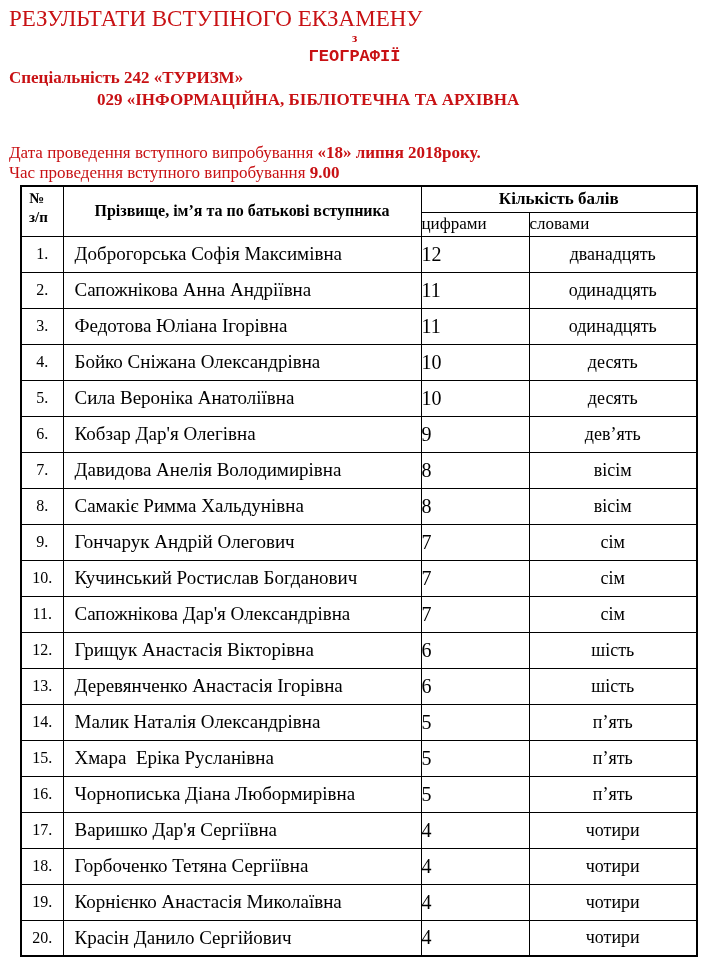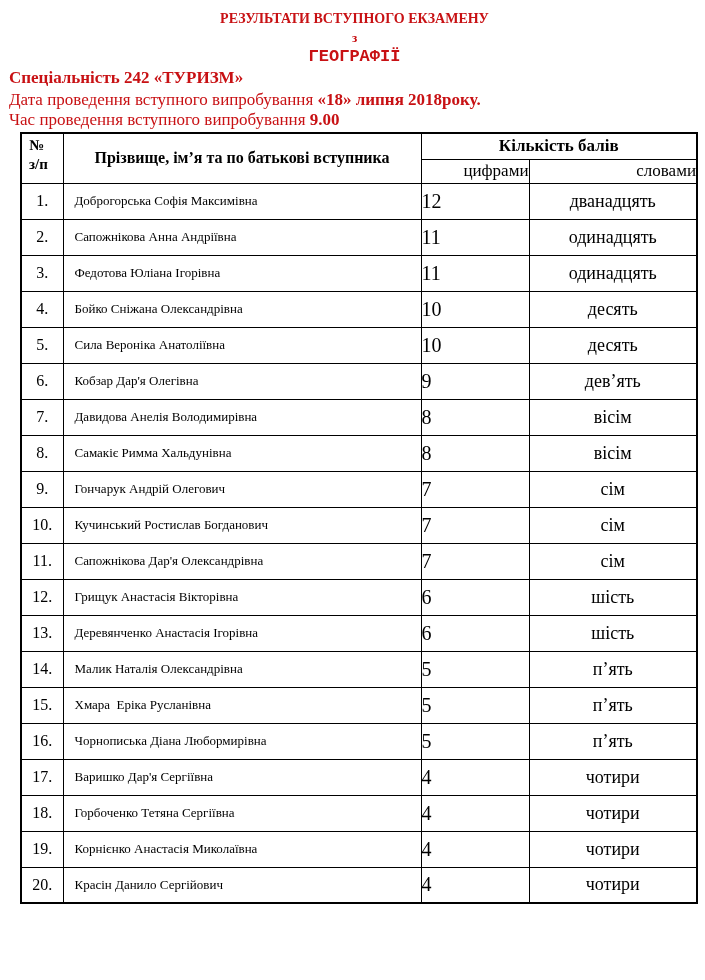--- a/index.html
+++ b/index.html
@@ -8,27 +8,27 @@
     height: 980px;
     background: #ffffff;
     font-family: "Liberation Serif", "DejaVu Serif", serif;
     color: #000000;
     overflow: hidden;
   }
   .page { padding: 8px 5px 0 9px; }
 
   
   .doc-header { color: var(--accent, #c81114); }
-  .t1 { font-size: 14px; line-height: 22px; font-weight: bold; text-align: center; }
+  .t1 { font-size: 23px; line-height: 22px; font-weight: normal; }
   .t2 { font-size: 13px; line-height: 16px; font-weight: bold; text-align: center; }
   .t3 { font-size: 17px; line-height: 21px; font-weight: bold; text-align: center; font-family: Liberation Mono, monospace; }
   .s1 { font-size: 17px; line-height: 22px; font-weight: bold; }
   .s2 { font-size: 17px; line-height: 21px; font-weight: bold; padding-left: 88px; }
   .s3 { font-size: 17px; line-height: 21px; font-weight: bold; padding-left: 121px; }
-  .dl { font-size: 17px; line-height: 21px; }
+  .dl { font-size: 17px; line-height: 21px; margin-top: 32px; }
   .tl { font-size: 17px; line-height: 20px; }
   .bold { font-weight: bold; }
 
   
   table.results {
     border-collapse: collapse;
     table-layout: fixed;
     width: 676px;
     margin-left: 11px;
     margin-top: 2px;
@@ -59,42 +59,43 @@
   }
   th.h-group {
     height: 26px;
     text-align: center;
     vertical-align: middle;
     font-size: 17px;
     font-weight: bold;
   }
   th.h-sub {
     height: 24px;
-    text-align: right;
+    text-align: left;
     vertical-align: middle;
     font-size: 17px;
     font-weight: normal;
   }
 
   td { height: 36px; vertical-align: middle; }
   td.c-num   { text-align: center; font-size: 16px; }
-  td.c-name  { text-align: left; padding-left: 11px; font-size: 13px; white-space: pre-wrap; }
+  td.c-name  { text-align: left; padding-left: 11px; font-size: 19px; white-space: pre-wrap; }
   td.c-digit { text-align: left; font-size: 20px; }
   td.c-word  { text-align: center; font-size: 18px; }
 </style>
 </head>
 <body>
 
 <div class="page">
 
   <div class="doc-header">
     <div class="t1">РЕЗУЛЬТАТИ ВСТУПНОГО ЕКЗАМЕНУ</div>
     <div class="t2">з</div>
     <div class="t3">ГЕОГРАФІЇ</div>
     <div class="s1">Спеціальність 242 «ТУРИЗМ»</div>
+    <div class="s2">029 «ІНФОРМАЦІЙНА, БІБЛІОТЕЧНА ТА АРХІВНА</div>
     <div class="dl"><span>Дата проведення вступного випробування </span><span class="bold">«18» липня 2018року.</span></div>
     <div class="tl"><span>Час проведення вступного випробування </span><span class="bold">9.00</span></div>
   </div>
 
   <table class="results">
     <colgroup>
       <col class="c1">
         <col class="c2">
         <col class="c3">
         <col class="c4">

